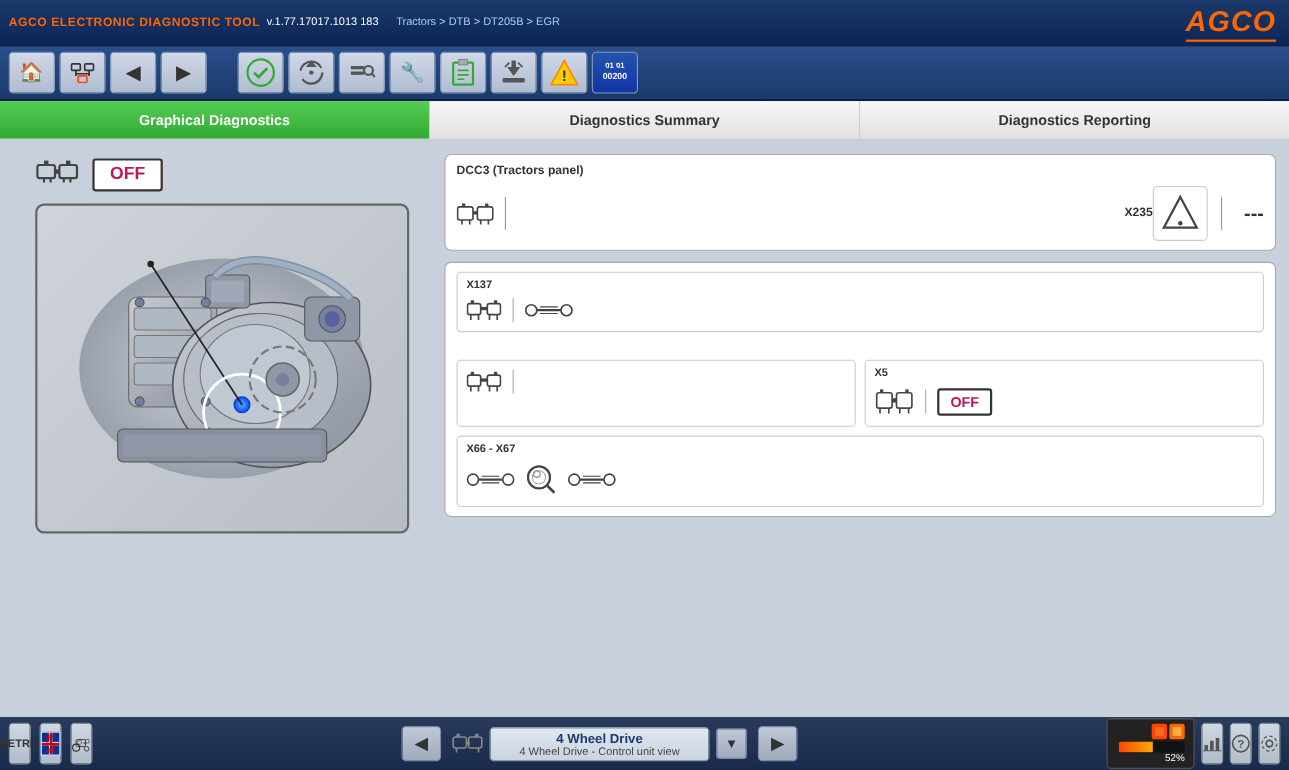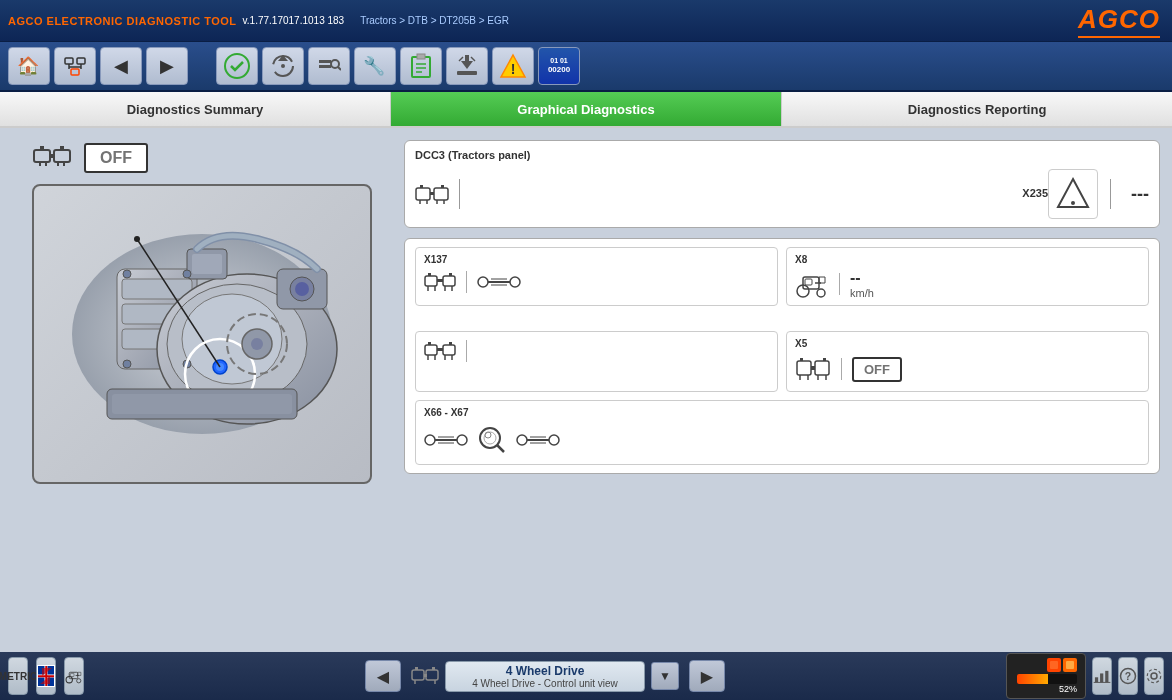--- a/index.html
+++ b/index.html
@@ -138,21 +138,21 @@
       gap: 12px;
       align-self: flex-start;
       margin-left: 20px;
     }
     .off-badge {
       background: white;
       border: 2px solid #333;
       padding: 4px 14px;
       font-size: 16px;
       font-weight: bold;
-      color: #737373;
+      color: #be185d;
       border-radius: 3px;
     }
     .engine-image-container {
       width: 340px;
       height: 300px;
       border: 2px solid #666;
       border-radius: 8px;
       background: linear-gradient(135deg, #d0d4da 0%, #b8bcc4 100%);
       display: flex;
       align-items: center;
@@ -409,25 +409,25 @@
   </div>
   <div class="toolbar-btn toolbar-btn-last" style="font-size:8px; line-height:1.2;">
     <div style="text-align:center; color:white;">
       <div style="font-size:7px;">01 01</div>
       <div style="font-size:8px;">00200</div>
     </div>
   </div>
 </div>
 
 <div class="tab-bar">
+  <div class="tab tab-active">
+    <span>Graphical Diagnostics</span>
+  </div>
   <div class="tab tab-inactive">
     <span>Diagnostics Summary</span>
-  </div>
-  <div class="tab tab-active">
-    <span>Graphical Diagnostics</span>
   </div>
   <div class="tab tab-inactive" style="border-right: none;">
     <span>Diagnostics Reporting</span>
   </div>
 </div>
 
 <div class="main-content">
 
   <div class="left-panel">
 
@@ -566,38 +566,20 @@
             <svg width="44" height="22" viewBox="0 0 44 22">
               <circle cx="6" cy="11" r="5" fill="none" stroke="#444" stroke-width="1.5"></circle>
               <circle cx="38" cy="11" r="5" fill="none" stroke="#444" stroke-width="1.5"></circle>
               <line x1="11" y1="11" x2="33" y2="11" stroke="#444" stroke-width="2"></line>
               <line x1="14" y1="8" x2="30" y2="8" stroke="#444" stroke-width="1"></line>
               <line x1="14" y1="14" x2="30" y2="14" stroke="#444" stroke-width="1"></line>
             </svg>
           </div>
         </div>
 
-        <div class="auto4-cell" style="flex:1;">
-          <div class="auto4-cell-title">X8</div>
-          <div class="auto4-row">
-            <svg width="34" height="30" viewBox="0 0 34 30">
-              <circle cx="8" cy="22" r="6" fill="none" stroke="#444" stroke-width="1.5"></circle>
-              <circle cx="26" cy="24" r="4" fill="none" stroke="#444" stroke-width="1.5"></circle>
-              <rect x="8" y="8" width="16" height="12" rx="2" fill="none" stroke="#444" stroke-width="1.5"></rect>
-              <rect x="10" y="10" width="7" height="6" rx="1" fill="none" stroke="#444" stroke-width="1"></rect>
-              <line x1="20" y1="14" x2="26" y2="14" stroke="#444" stroke-width="1.5"></line>
-              <polygon points="24,8 30,8 30,14 24,14" fill="none" stroke="#444" stroke-width="1"></polygon>
-            </svg>
-            <div style="width:1px; height:22px; background:#aaa; margin:0 4px;"></div>
-            <div style="display:flex; flex-direction:column;">
-              <span style="font-size:16px; font-weight:bold; color:#333;">--</span>
-              <span class="kmh-unit">km/h</span>
-            </div>
-          </div>
-        </div>
       </div>
 
       <div style="display:flex; gap:8px; margin-bottom:8px;">
 
         <div class="auto4-cell" style="flex:1;">
           <div class="auto4-row">
             <svg width="32" height="26" viewBox="0 0 32 26">
               <rect x="1" y="7" width="12" height="10" fill="none" stroke="#444" stroke-width="1.5" rx="2"></rect>
               <rect x="19" y="7" width="12" height="10" fill="none" stroke="#444" stroke-width="1.5" rx="2"></rect>
               <rect x="4" y="4" width="3" height="3" fill="#444"></rect>

